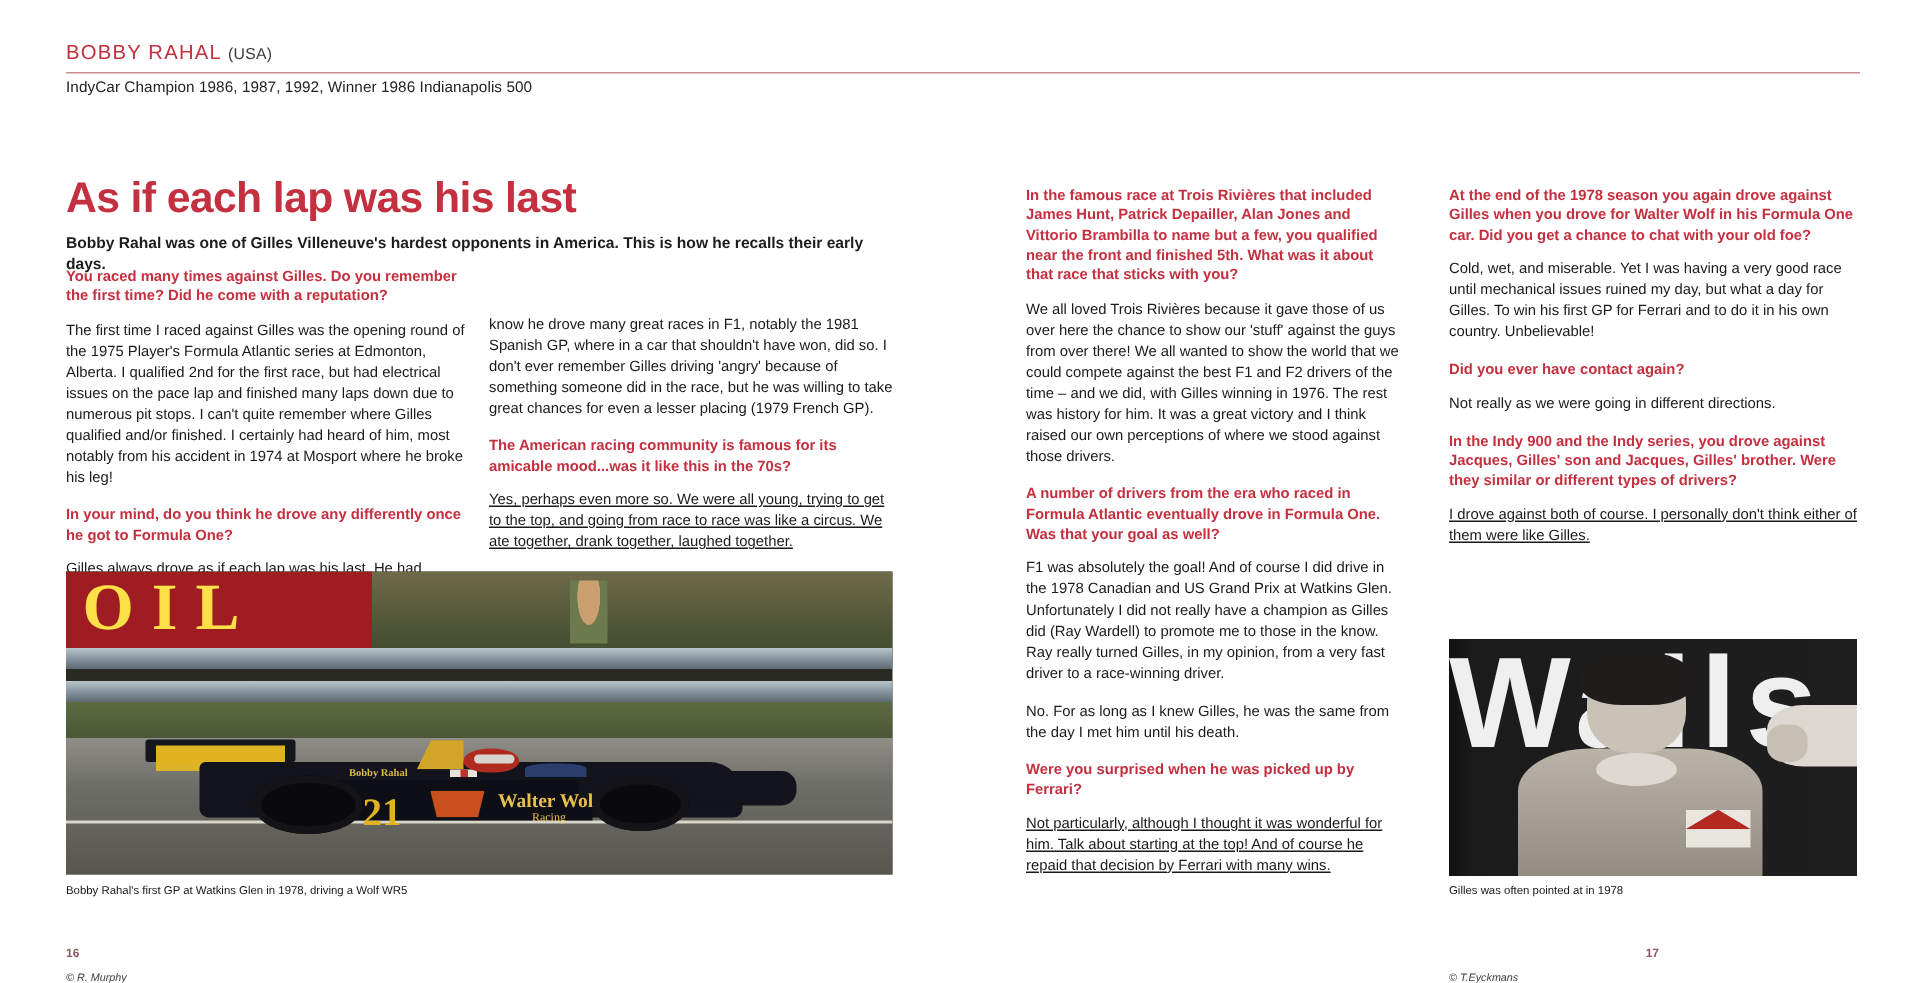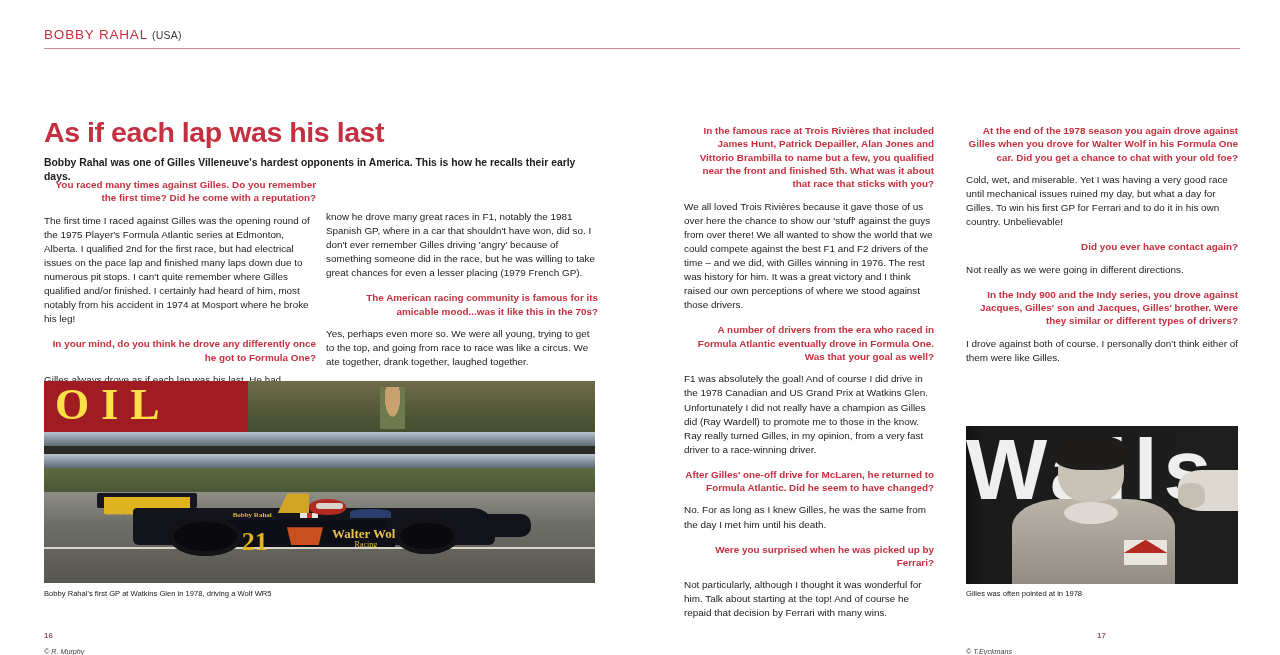--- a/index.html
+++ b/index.html
@@ -72,29 +72,28 @@
   }
 
   
   .col { position: absolute; }
   .q {
     color: #c4303f;
     font-weight: 700;
     font-size: 9.9px;
     line-height: 1.35;
     margin-bottom: 9px;
-    text-align: right;
   }
   .a {
     color: #1a1a1a;
     font-size: 9.9px;
     line-height: 1.42;
     margin-bottom: 11px;
   }
-  .a:last-child, .q:last-child { margin-bottom: 0; }
+  .a:last-child, .q:last-child { margin-bottom: 0; text-decoration: underline; }
 
   
   #col1 { left: 44px;  top: 178px; width: 272px; }
   #col2 { left: 326px; top: 210px; width: 272px; }
   #col3 { left: 684px; top: 124px; width: 250px; }
   #col4 { left: 966px; top: 124px; width: 272px; }
 
   
   .photo-main {
     position: absolute;
@@ -298,20 +297,21 @@
 <body>
 
 <div class="page">
 
   <div class="runhead">
     <div class="runhead-line1">
       <span class="runhead-name">BOBBY RAHAL</span>
       <span class="runhead-country">(USA)</span>
     </div>
     <div class="runhead-rule"></div>
+    <div class="runhead-sub">IndyCar Champion 1986, 1987, 1992, Winner 1986 Indianapolis 500</div>
   </div>
 
   <h1 class="headline">As if each lap was his last</h1>
   <div class="standfirst">Bobby Rahal was one of Gilles Villeneuve's hardest opponents in America. This is how he recalls their early days.</div>
 
   <div class="col" id="col1">
       <p class="q">You raced many times against Gilles. Do you remember the first time? Did he come with a reputation?</p>
       <p class="a">The first time I raced against Gilles was the opening round of the 1975 Player's Formula Atlantic series at Edmonton, Alberta. I qualified 2nd for the first race, but had electrical issues on the pace lap and finished many laps down due to numerous pit stops. I can't quite remember where Gilles qualified and/or finished. I certainly had heard of him, most notably from his accident in 1974 at Mosport where he broke his leg!</p>
       <p class="q">In your mind, do you think he drove any differently once he got to Formula One?</p>
       <p class="a">Gilles always drove as if each lap was his last. He had tremendous car control and he relied on that. I don't know if he had any pace other than flat out! As you</p>
@@ -319,21 +319,20 @@
   <div class="col" id="col2">
       <p class="a">know he drove many great races in F1, notably the 1981 Spanish GP, where in a car that shouldn't have won, did so. I don't ever remember Gilles driving 'angry' because of something someone did in the race, but he was willing to take great chances for even a lesser placing (1979 French GP).</p>
       <p class="q">The American racing community is famous for its amicable mood...was it like this in the 70s?</p>
       <p class="a">Yes, perhaps even more so. We were all young, trying to get to the top, and going from race to race was like a circus. We ate together, drank together, laughed together.</p>
     </div>
   <div class="col" id="col3">
       <p class="q">In the famous race at Trois Rivières that included James Hunt, Patrick Depailler, Alan Jones and Vittorio Brambilla to name but a few, you qualified near the front and finished 5th. What was it about that race that sticks with you?</p>
       <p class="a">We all loved Trois Rivières because it gave those of us over here the chance to show our 'stuff' against the guys from over there! We all wanted to show the world that we could compete against the best F1 and F2 drivers of the time – and we did, with Gilles winning in 1976. The rest was history for him. It was a great victory and I think raised our own perceptions of where we stood against those drivers.</p>
       <p class="q">A number of drivers from the era who raced in Formula Atlantic eventually drove in Formula One. Was that your goal as well?</p>
       <p class="a">F1 was absolutely the goal! And of course I did drive in the 1978 Canadian and US Grand Prix at Watkins Glen. Unfortunately I did not really have a champion as Gilles did (Ray Wardell) to promote me to those in the know. Ray really turned Gilles, in my opinion, from a very fast driver to a race-winning driver.</p>
-      <p class="q">After Gilles' one-off drive for McLaren, he returned to Formula Atlantic. Did he seem to have changed?</p>
       <p class="a">No. For as long as I knew Gilles, he was the same from the day I met him until his death.</p>
       <p class="q">Were you surprised when he was picked up by Ferrari?</p>
       <p class="a">Not particularly, although I thought it was wonderful for him. Talk about starting at the top! And of course he repaid that decision by Ferrari with many wins.</p>
     </div>
   <div class="col" id="col4">
       <p class="q">At the end of the 1978 season you again drove against Gilles when you drove for Walter Wolf in his Formula One car. Did you get a chance to chat with your old foe?</p>
       <p class="a">Cold, wet, and miserable. Yet I was having a very good race until mechanical issues ruined my day, but what a day for Gilles. To win his first GP for Ferrari and to do it in his own country. Unbelievable!</p>
       <p class="q">Did you ever have contact again?</p>
       <p class="a">Not really as we were going in different directions.</p>
       <p class="q">In the Indy 900 and the Indy series, you drove against Jacques, Gilles' son and Jacques, Gilles' brother. Were they similar or different types of drivers?</p>

